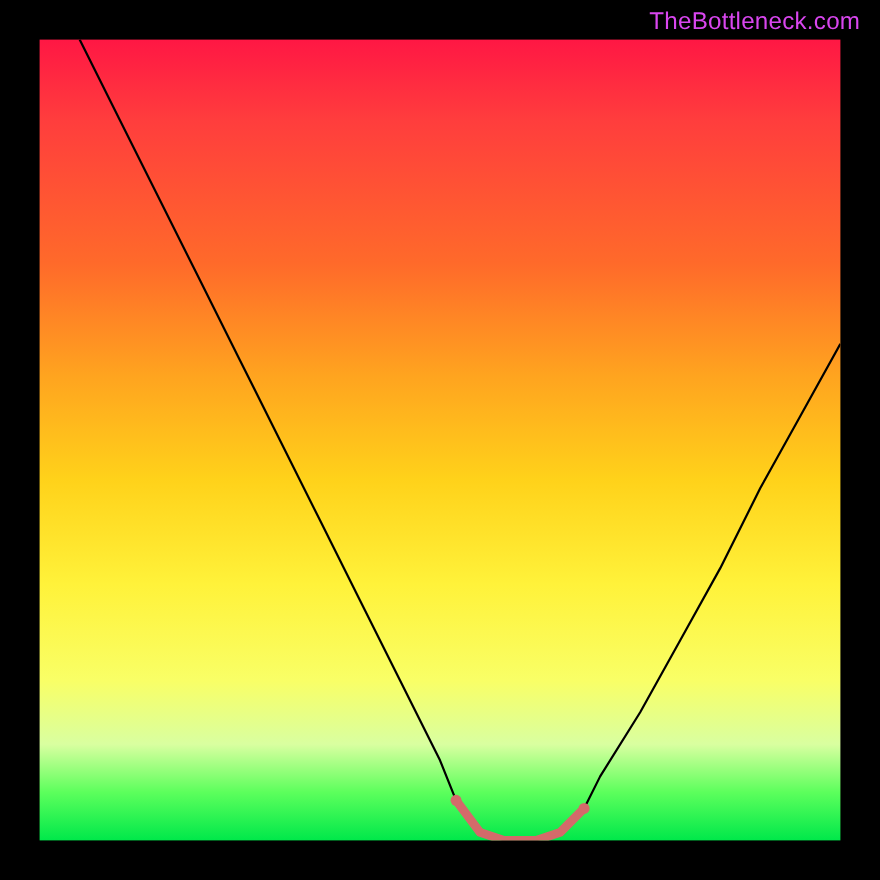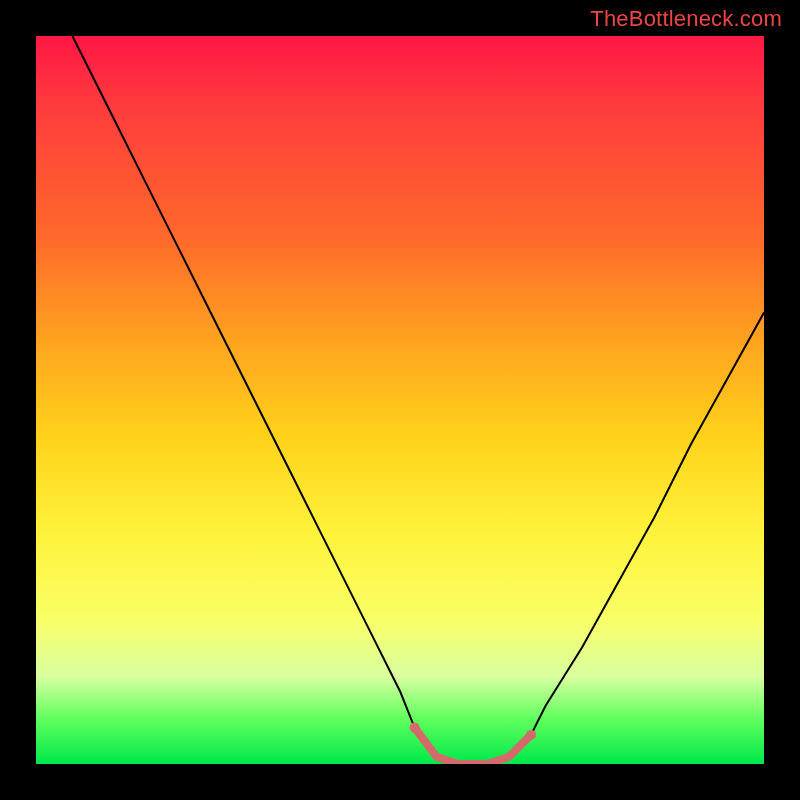--- a/index.html
+++ b/index.html
@@ -42,21 +42,21 @@
     position: absolute;
     left: 0;
     top: 0;
     width: 728px;
     height: 728px;
   }
   .watermark {
     position: absolute;
     top: 6px;
     right: 18px;
-    color: #ef4444;
+    color: #d946ef;
     font-size: 22px;
     letter-spacing: 0.2px;
     user-select: none;
   }
 </style>
 </head>
 <body>
 
 <div class="frame">
   <div class="plot">

